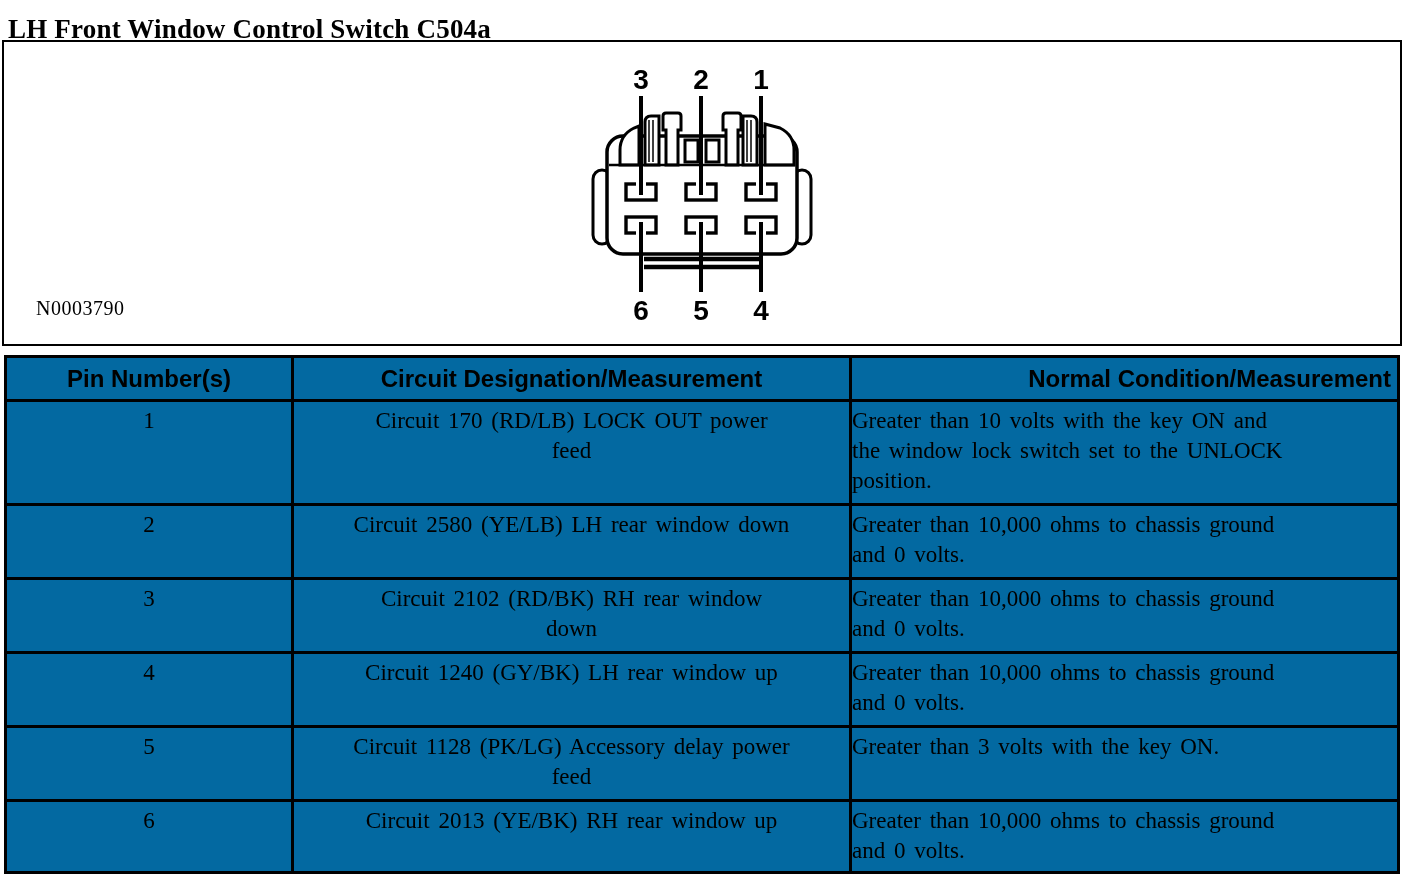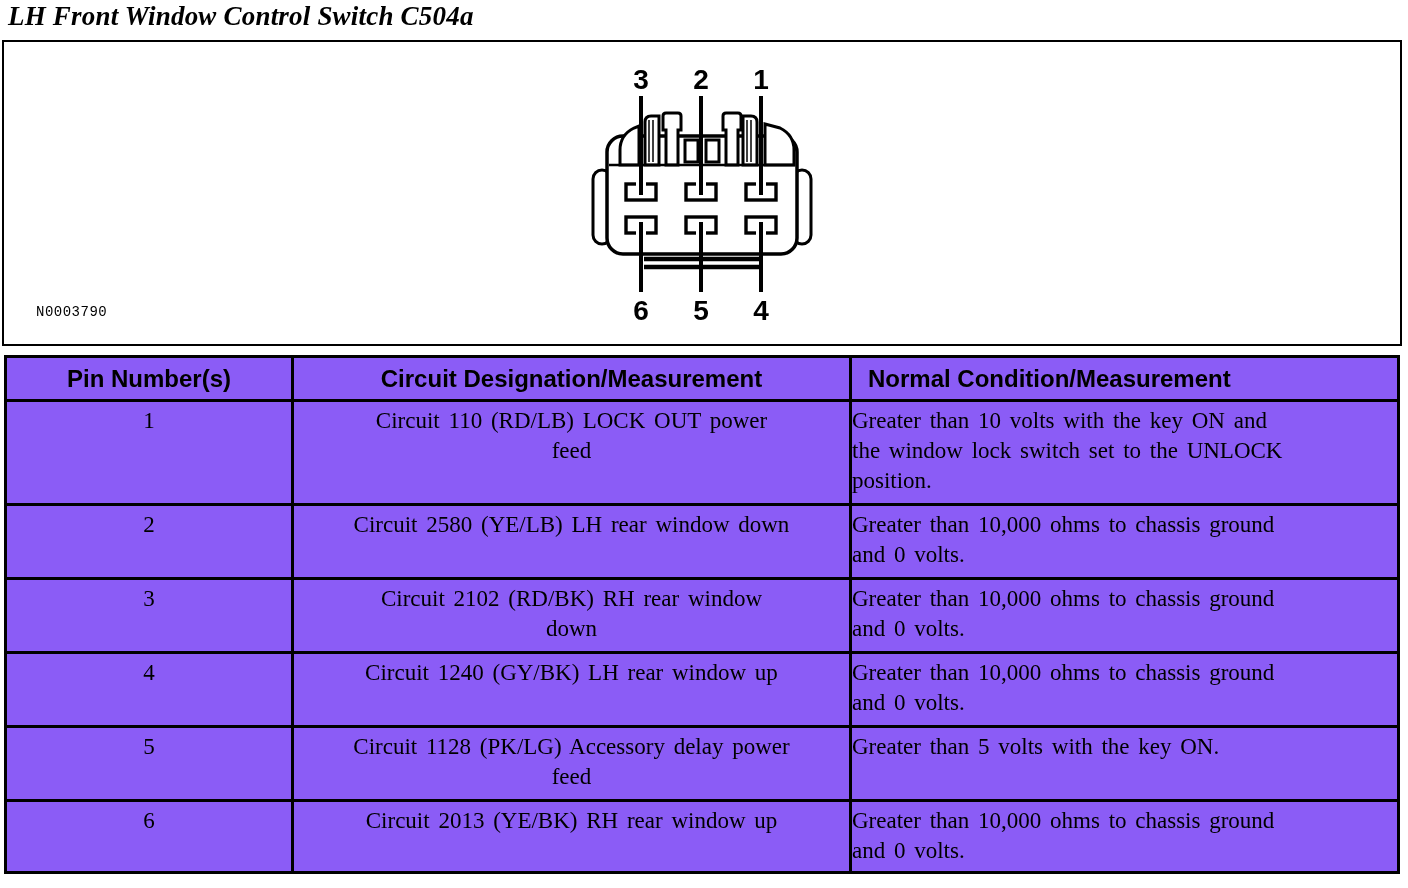--- a/index.html
+++ b/index.html
@@ -5,63 +5,62 @@
   * { margin: 0; padding: 0; box-sizing: border-box; }
   html, body { background: #ffffff; }
   body {
     width: 1408px; height: 888px;
     position: relative;
     font-family: "Liberation Serif", serif;
     color: #000;
     overflow: hidden;
   }
   .page-title {
-    position: absolute; left: 8px; top: 1px;
+    position: absolute; left: 8px; top: 14px;
     font-family: "Liberation Serif", serif;
     font-weight: bold; font-size: 27px;
     letter-spacing: 0.2px;
     white-space: nowrap;
-    font-style: italic;
   }
   .diagram-box {
     position: absolute; left: 2px; top: 40px;
     width: 1400px; height: 306px;
     border: 2px solid #000;
     background: #fff;
   }
   .connector-svg {
     position: absolute; left: 553px; top: 16px;
     width: 320px; height: 272px;
   }
   .fig-label {
     position: absolute; left: 32px; bottom: 24px;
-    font-family: Liberation Mono, monospace;
-    font-size: 14px; letter-spacing: 0.5px;
+    font-family: Liberation Serif, serif;
+    font-size: 20px; letter-spacing: 0.5px;
   }
   table.pinout {
     position: absolute; left: 4px; top: 355px;
     width: 1396px;
     border-collapse: collapse;
     table-layout: fixed;
-    background: #8b5cf6;
+    background: #0369a1;
   }
   .pinout th, .pinout td {
     border: 3px solid #000;
     vertical-align: top;
   }
   .pinout th {
     font-family: "Liberation Sans", sans-serif;
     font-weight: bold; font-size: 24px;
     height: 44px;
     vertical-align: middle;
     padding: 2px 6px;
   }
   .pinout thead th:nth-child(1),
   .pinout thead th:nth-child(2) { text-align: center; }
-  .pinout thead th:nth-child(3) { text-align: left; padding-left: 16px; }
+  .pinout thead th:nth-child(3) { text-align: right; padding-left: 16px; }
   .pinout td {
     font-family: "Liberation Serif", serif;
     font-size: 23px; line-height: 30px;
     word-spacing: 3px;
     padding-top: 4px;
   }
   .pinout td.pin-cell   { text-align: center; }
   .pinout td.circ-cell  { text-align: center; white-space: pre-line; padding-left: 8px; padding-right: 8px; }
   .pinout td.cond-cell  { text-align: left; white-space: pre-line; padding-left: 0; padding-right: 8px; }
   .pinout tbody tr       { height: 74px; }
@@ -155,21 +154,21 @@
   <thead>
     <tr>
       <th>Pin Number(s)</th>
       <th>Circuit Designation/Measurement</th>
       <th>Normal Condition/Measurement</th>
     </tr>
   </thead>
   <tbody>
     <tr class="tall">
       <td class="pin-cell">1</td>
-      <td class="circ-cell">Circuit 110 (RD/LB) LOCK OUT power
+      <td class="circ-cell">Circuit 170 (RD/LB) LOCK OUT power
 feed</td>
       <td class="cond-cell">Greater than 10 volts with the key ON and
 the window lock switch set to the UNLOCK
 position.</td>
     </tr>
     <tr>
       <td class="pin-cell">2</td>
       <td class="circ-cell">Circuit 2580 (YE/LB) LH rear window down</td>
       <td class="cond-cell">Greater than 10,000 ohms to chassis ground
 and 0 volts.</td>
@@ -184,21 +183,21 @@
     <tr>
       <td class="pin-cell">4</td>
       <td class="circ-cell">Circuit 1240 (GY/BK) LH rear window up</td>
       <td class="cond-cell">Greater than 10,000 ohms to chassis ground
 and 0 volts.</td>
     </tr>
     <tr>
       <td class="pin-cell">5</td>
       <td class="circ-cell">Circuit 1128 (PK/LG) Accessory delay power
 feed</td>
-      <td class="cond-cell">Greater than 5 volts with the key ON.</td>
+      <td class="cond-cell">Greater than 3 volts with the key ON.</td>
     </tr>
     <tr class="last">
       <td class="pin-cell">6</td>
       <td class="circ-cell">Circuit 2013 (YE/BK) RH rear window up</td>
       <td class="cond-cell">Greater than 10,000 ohms to chassis ground
 and 0 volts.</td>
     </tr>
   </tbody>
 </table>
 

